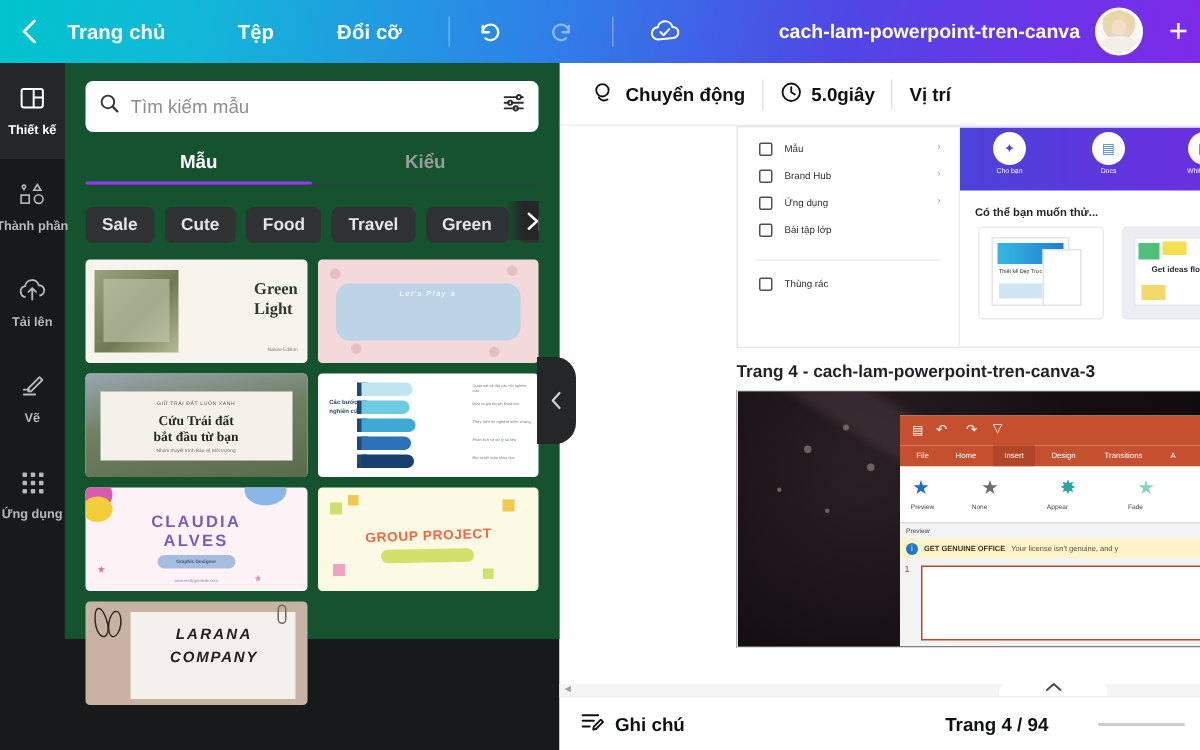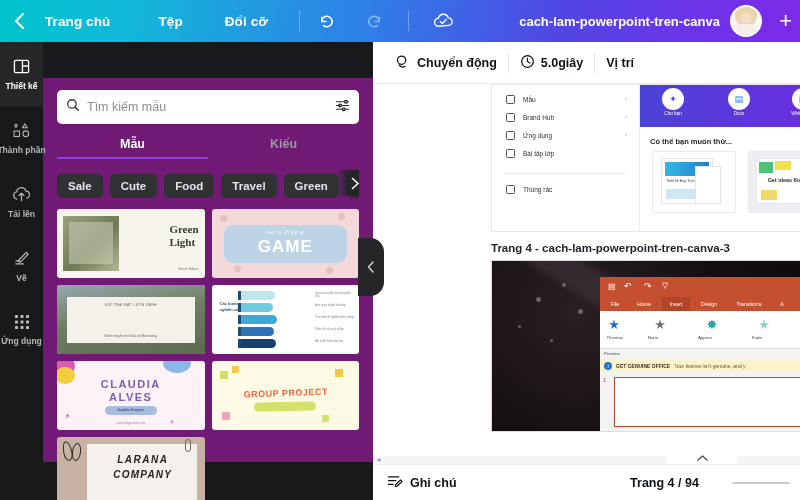--- a/index.html
+++ b/index.html
@@ -53,23 +53,22 @@
     align-items:center; justify-content:center; gap:3px; cursor:pointer;
     color: #b6b8bb;
   }
   .rail-item.active { background: #252627; color:#fff; }
   .rail-lbl { font-size: 8.5px; line-height:1; white-space:nowrap; font-weight:600; }
   .rail-item.active .rail-lbl { color:#fff; }
 
   
   .panel {
     position: absolute; left: 43px; top: 42px; width: 330px; height: 384px;
-    background: #701a75; z-index: 18;
+    background: #14532d; z-index: 18;
     border-radius: 0 0 0 0;
-    margin-top: 36px;
   }
   .panel-inner { padding: 12px 14px 0 14px; }
   .search {
     height: 34px; background:#fff; border-radius:5px;
     display:flex; align-items:center; padding: 0 9px; gap:7px;
   }
   .search input {
     flex:1; border:0; outline:0; font-size:12.5px; color:#3a3a3a;
     font-family:"Liberation Sans", sans-serif; background:transparent;
   }
@@ -407,27 +406,29 @@
           <div class="sm">Nature Edition</div>
         </div>
 
         <div class="thumb t-game">
           <div class="sp" style="left:8px;top:6px"></div>
             <div class="sp" style="right:14px;top:4px"></div>
           <div class="sp" style="left:22px;bottom:6px"></div>
             <div class="sp" style="right:26px;bottom:4px"></div>
           <div class="blob"></div>
           <div class="sub">Let's Play a</div>
-          <div class="big">GAME</div>
         </div>
 
         <div class="thumb t-earth">
           <div class="bg"></div>
           <div class="card">
             <div class="l1">GIỮ TRÁI ĐẤT LUÔN XANH</div>
+            <div class="l2">
+              <span>Cứu Trái đất</span><br><span>bắt đầu từ bạn</span>
+            </div>
             <div class="l3">Nhóm thuyết trình Bảo vệ Môi trường</div>
           </div>
         </div>
 
         <div class="thumb t-steps">
           <div class="lab">
             <span>Các bước</span><br><span>nghiên cứu</span>
           </div>
           <div class="sdot" style="top:6px"></div>
             <div class="sbar" style="top:6px;width:34px;background:#bfe6f0"></div>

